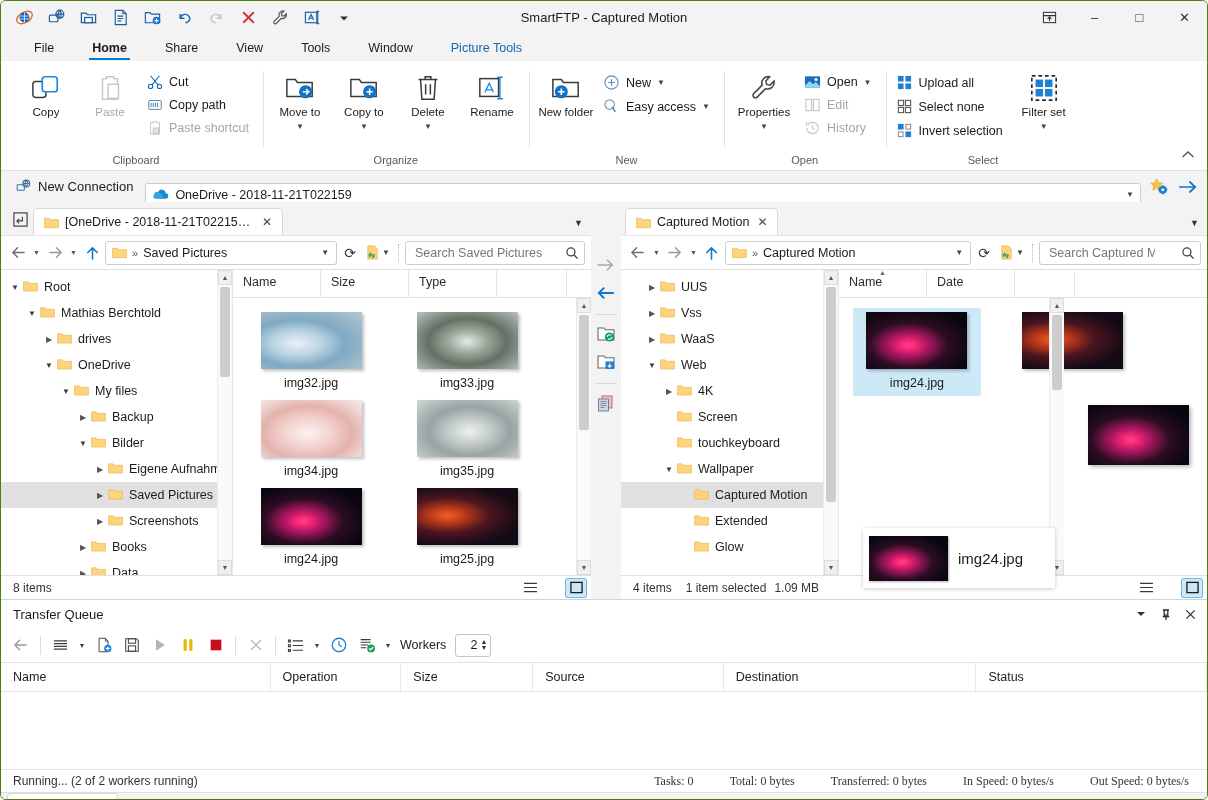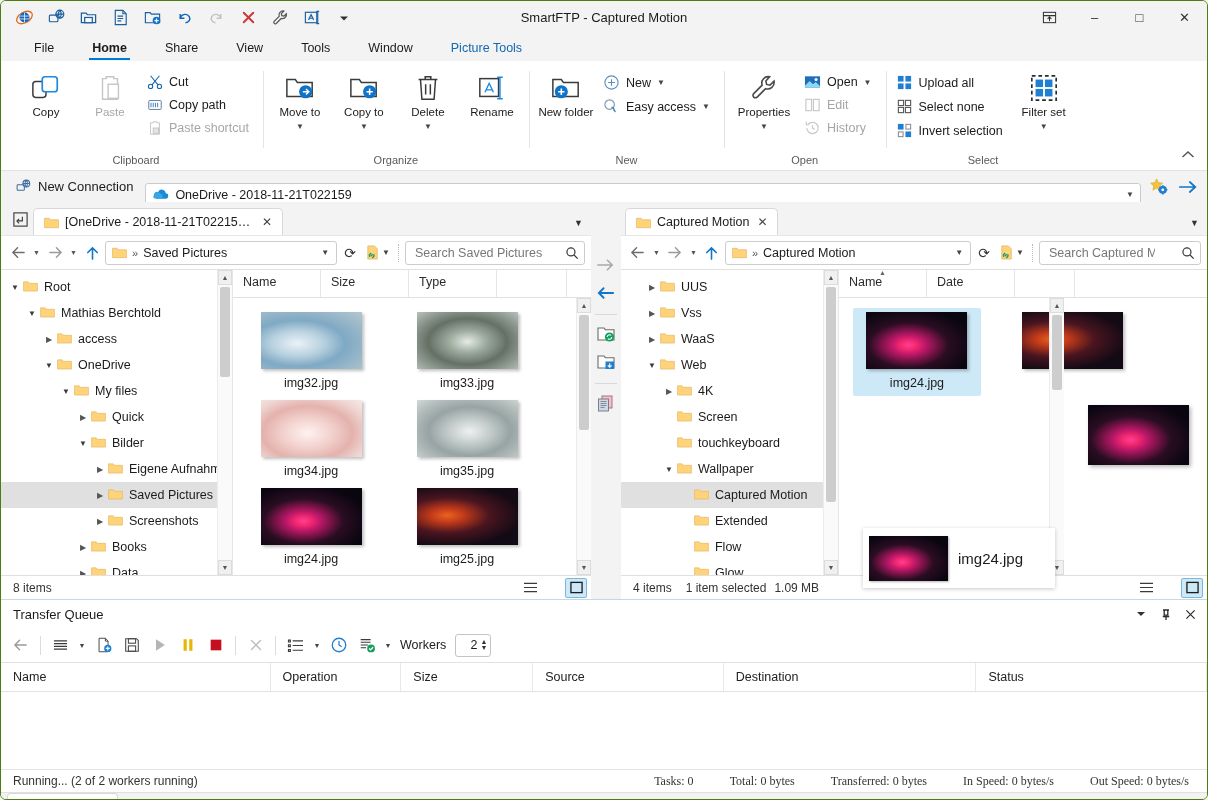--- a/index.html
+++ b/index.html
@@ -671,42 +671,42 @@
                 <span class="tfolder"><svg width="15" height="12" viewBox="0 0 16 13">
                     <path d="M.5 2h5l1.2 1.6H15.5V12H.5z" fill="#ffd37a" stroke="#e3b45c" stroke-width=".7"></path>
                   </svg></span>
                 <span>Mathias Berchtold</span>
               </div>
               <div class="trow" style="padding-left: 40px;">
                 <span class="texp">▶</span>
                 <span class="tfolder"><svg width="15" height="12" viewBox="0 0 16 13">
                     <path d="M.5 2h5l1.2 1.6H15.5V12H.5z" fill="#ffd37a" stroke="#e3b45c" stroke-width=".7"></path>
                   </svg></span>
-                <span>access</span>
+                <span>drives</span>
               </div>
               <div class="trow" style="padding-left: 40px;">
                 <span class="texp open">▼</span>
                 <span class="tfolder"><svg width="15" height="12" viewBox="0 0 16 13">
                     <path d="M.5 2h5l1.2 1.6H15.5V12H.5z" fill="#ffd37a" stroke="#e3b45c" stroke-width=".7"></path>
                   </svg></span>
                 <span>OneDrive</span>
               </div>
               <div class="trow" style="padding-left: 57px;">
                 <span class="texp open">▼</span>
                 <span class="tfolder"><svg width="15" height="12" viewBox="0 0 16 13">
                     <path d="M.5 2h5l1.2 1.6H15.5V12H.5z" fill="#ffd37a" stroke="#e3b45c" stroke-width=".7"></path>
                   </svg></span>
                 <span>My files</span>
               </div>
               <div class="trow" style="padding-left: 74px;">
                 <span class="texp">▶</span>
                 <span class="tfolder"><svg width="15" height="12" viewBox="0 0 16 13">
                     <path d="M.5 2h5l1.2 1.6H15.5V12H.5z" fill="#ffd37a" stroke="#e3b45c" stroke-width=".7"></path>
                   </svg></span>
-                <span>Quick</span>
+                <span>Backup</span>
               </div>
               <div class="trow" style="padding-left: 74px;">
                 <span class="texp open">▼</span>
                 <span class="tfolder"><svg width="15" height="12" viewBox="0 0 16 13">
                     <path d="M.5 2h5l1.2 1.6H15.5V12H.5z" fill="#ffd37a" stroke="#e3b45c" stroke-width=".7"></path>
                   </svg></span>
                 <span>Bilder</span>
               </div>
               <div class="trow" style="padding-left: 91px;">
                 <span class="texp">▶</span>
@@ -978,27 +978,20 @@
                 <span class="tfolder"><svg width="15" height="12" viewBox="0 0 16 13">
                     <path d="M.5 2h5l1.2 1.6H15.5V12H.5z" fill="#ffd37a" stroke="#e3b45c" stroke-width=".7"></path>
                   </svg></span>
                 <span>Extended</span>
               </div>
               <div class="trow" style="padding-left: 57px;">
                 <span class="texp"></span>
                 <span class="tfolder"><svg width="15" height="12" viewBox="0 0 16 13">
                     <path d="M.5 2h5l1.2 1.6H15.5V12H.5z" fill="#ffd37a" stroke="#e3b45c" stroke-width=".7"></path>
                   </svg></span>
-                <span>Flow</span>
-              </div>
-              <div class="trow" style="padding-left: 57px;">
-                <span class="texp"></span>
-                <span class="tfolder"><svg width="15" height="12" viewBox="0 0 16 13">
-                    <path d="M.5 2h5l1.2 1.6H15.5V12H.5z" fill="#ffd37a" stroke="#e3b45c" stroke-width=".7"></path>
-                  </svg></span>
                 <span>Glow</span>
               </div>
             </div>
           <div class="vsb">
             <div class="arr">▲</div>
             <div class="thumbv" style="top:17px; height:215px;"></div>
             <div class="arr bot">▼</div>
           </div>
         </div>
 

